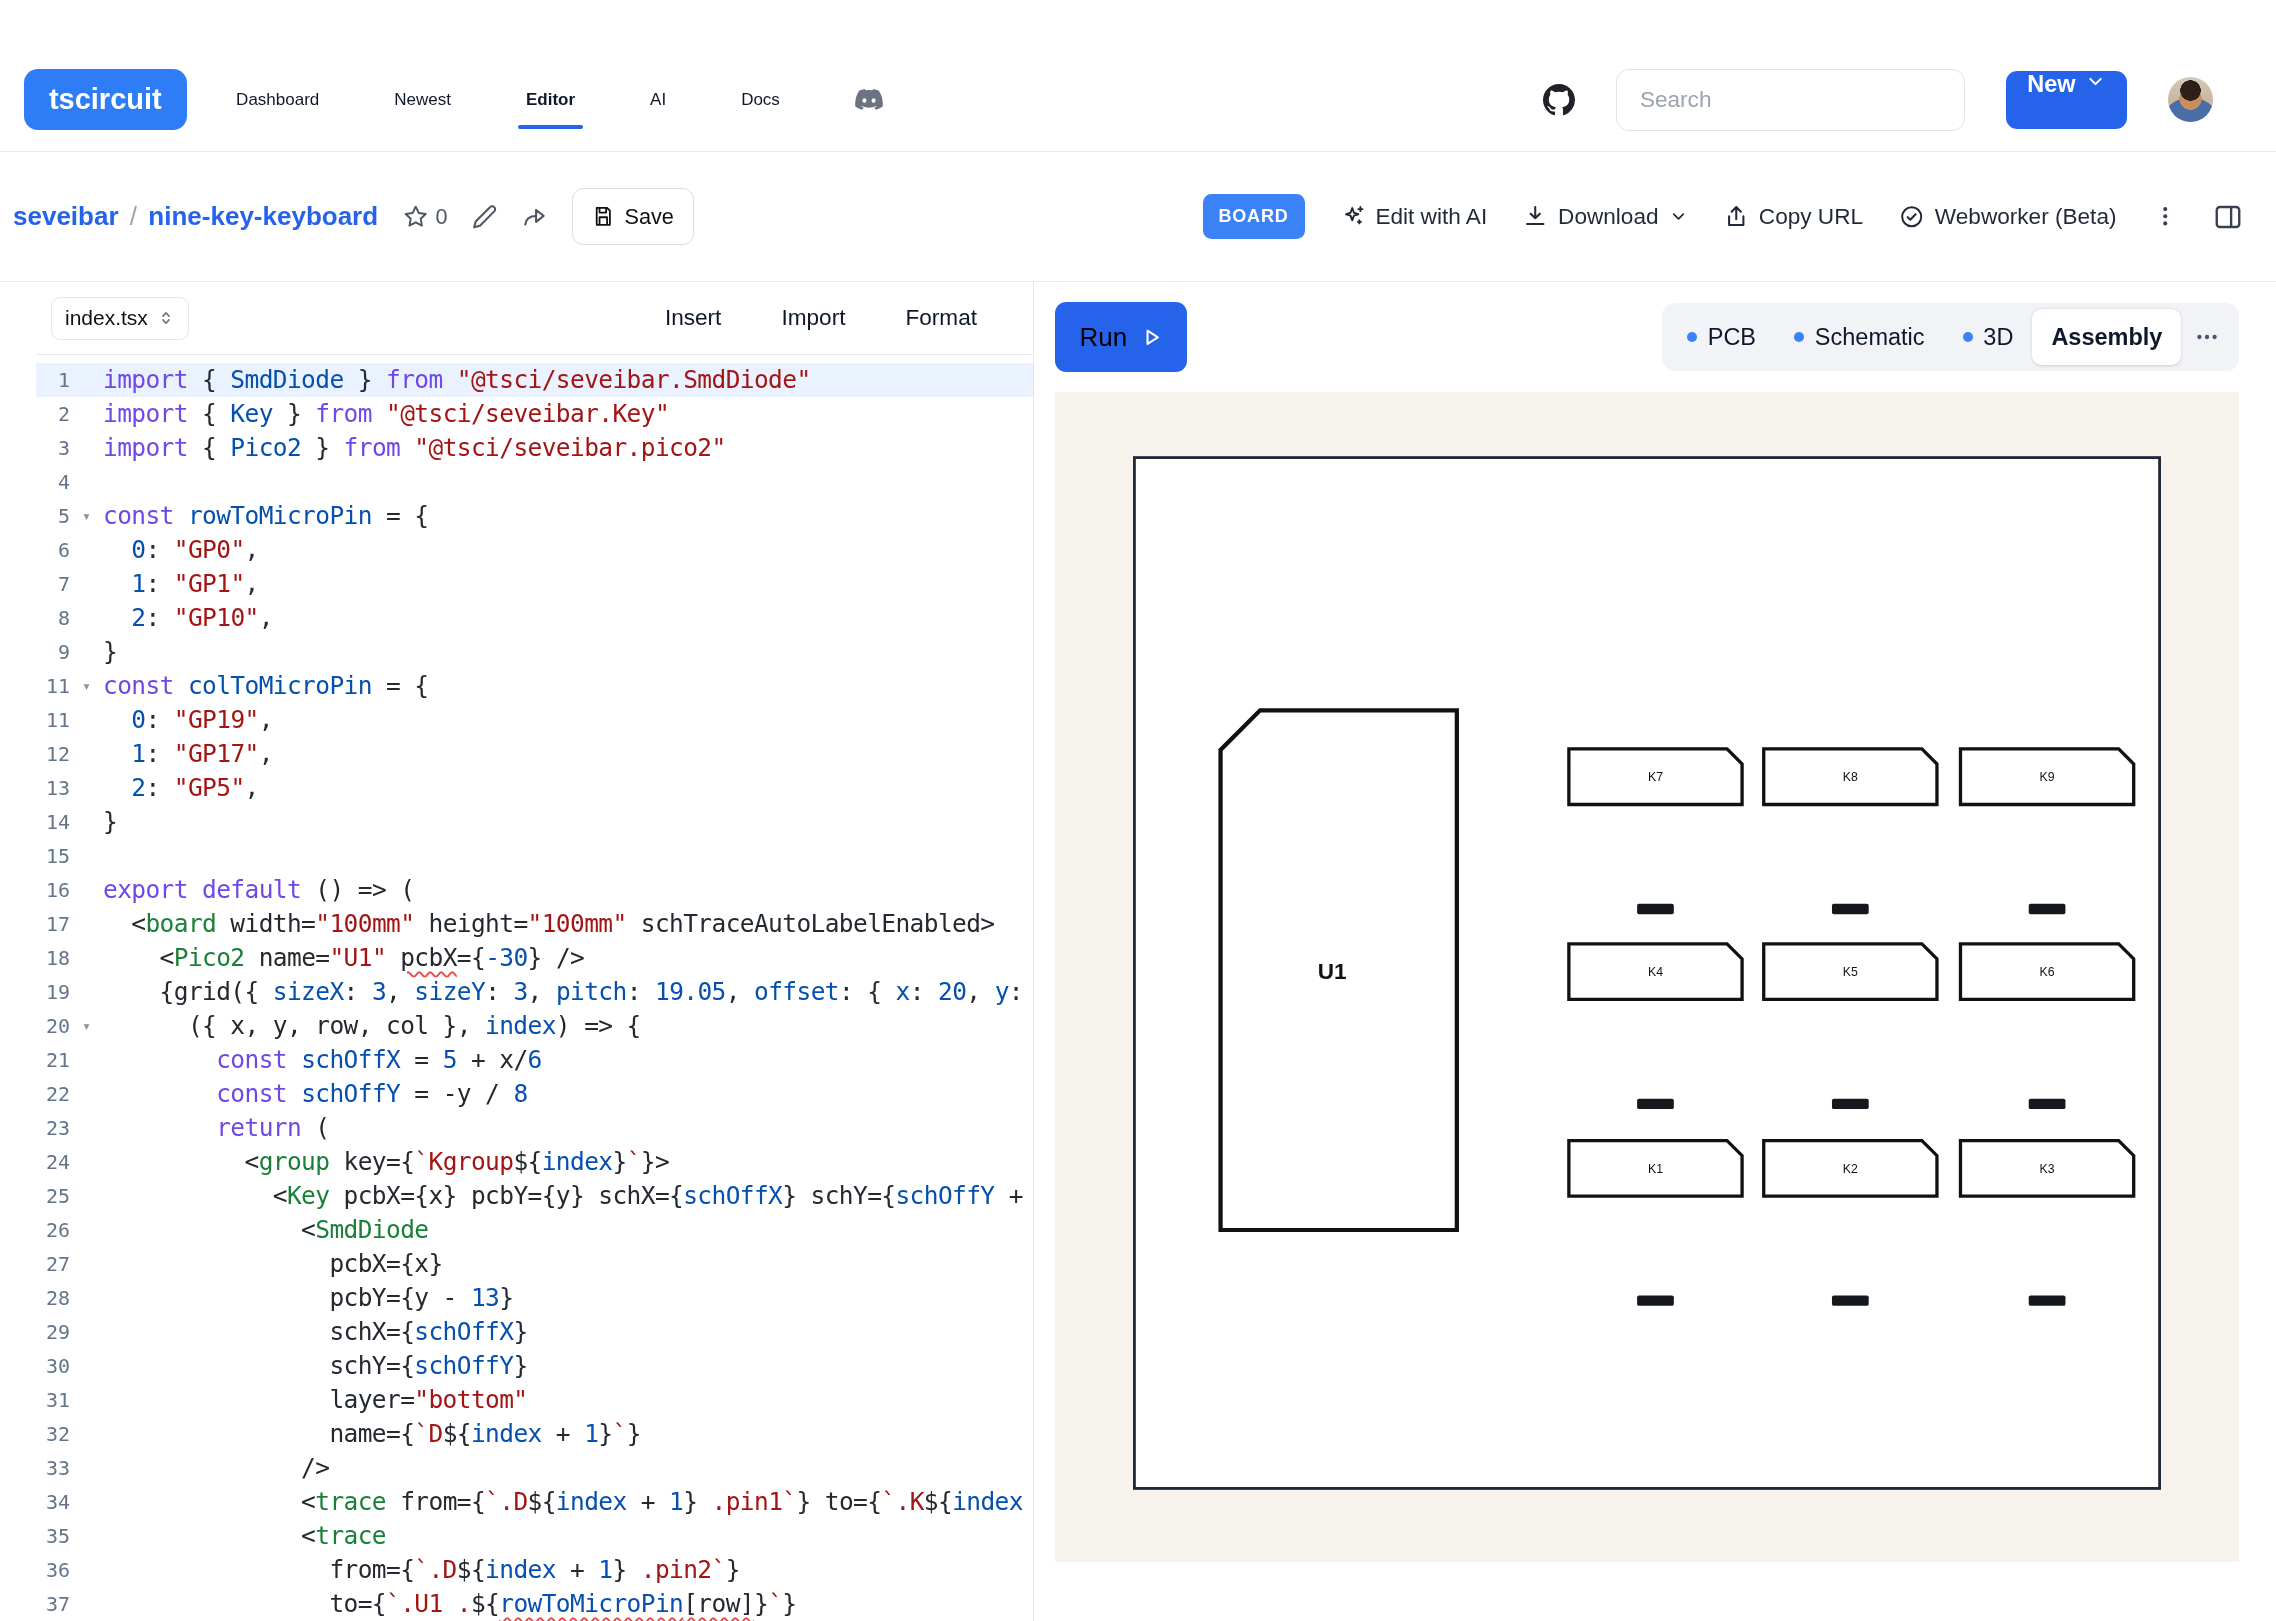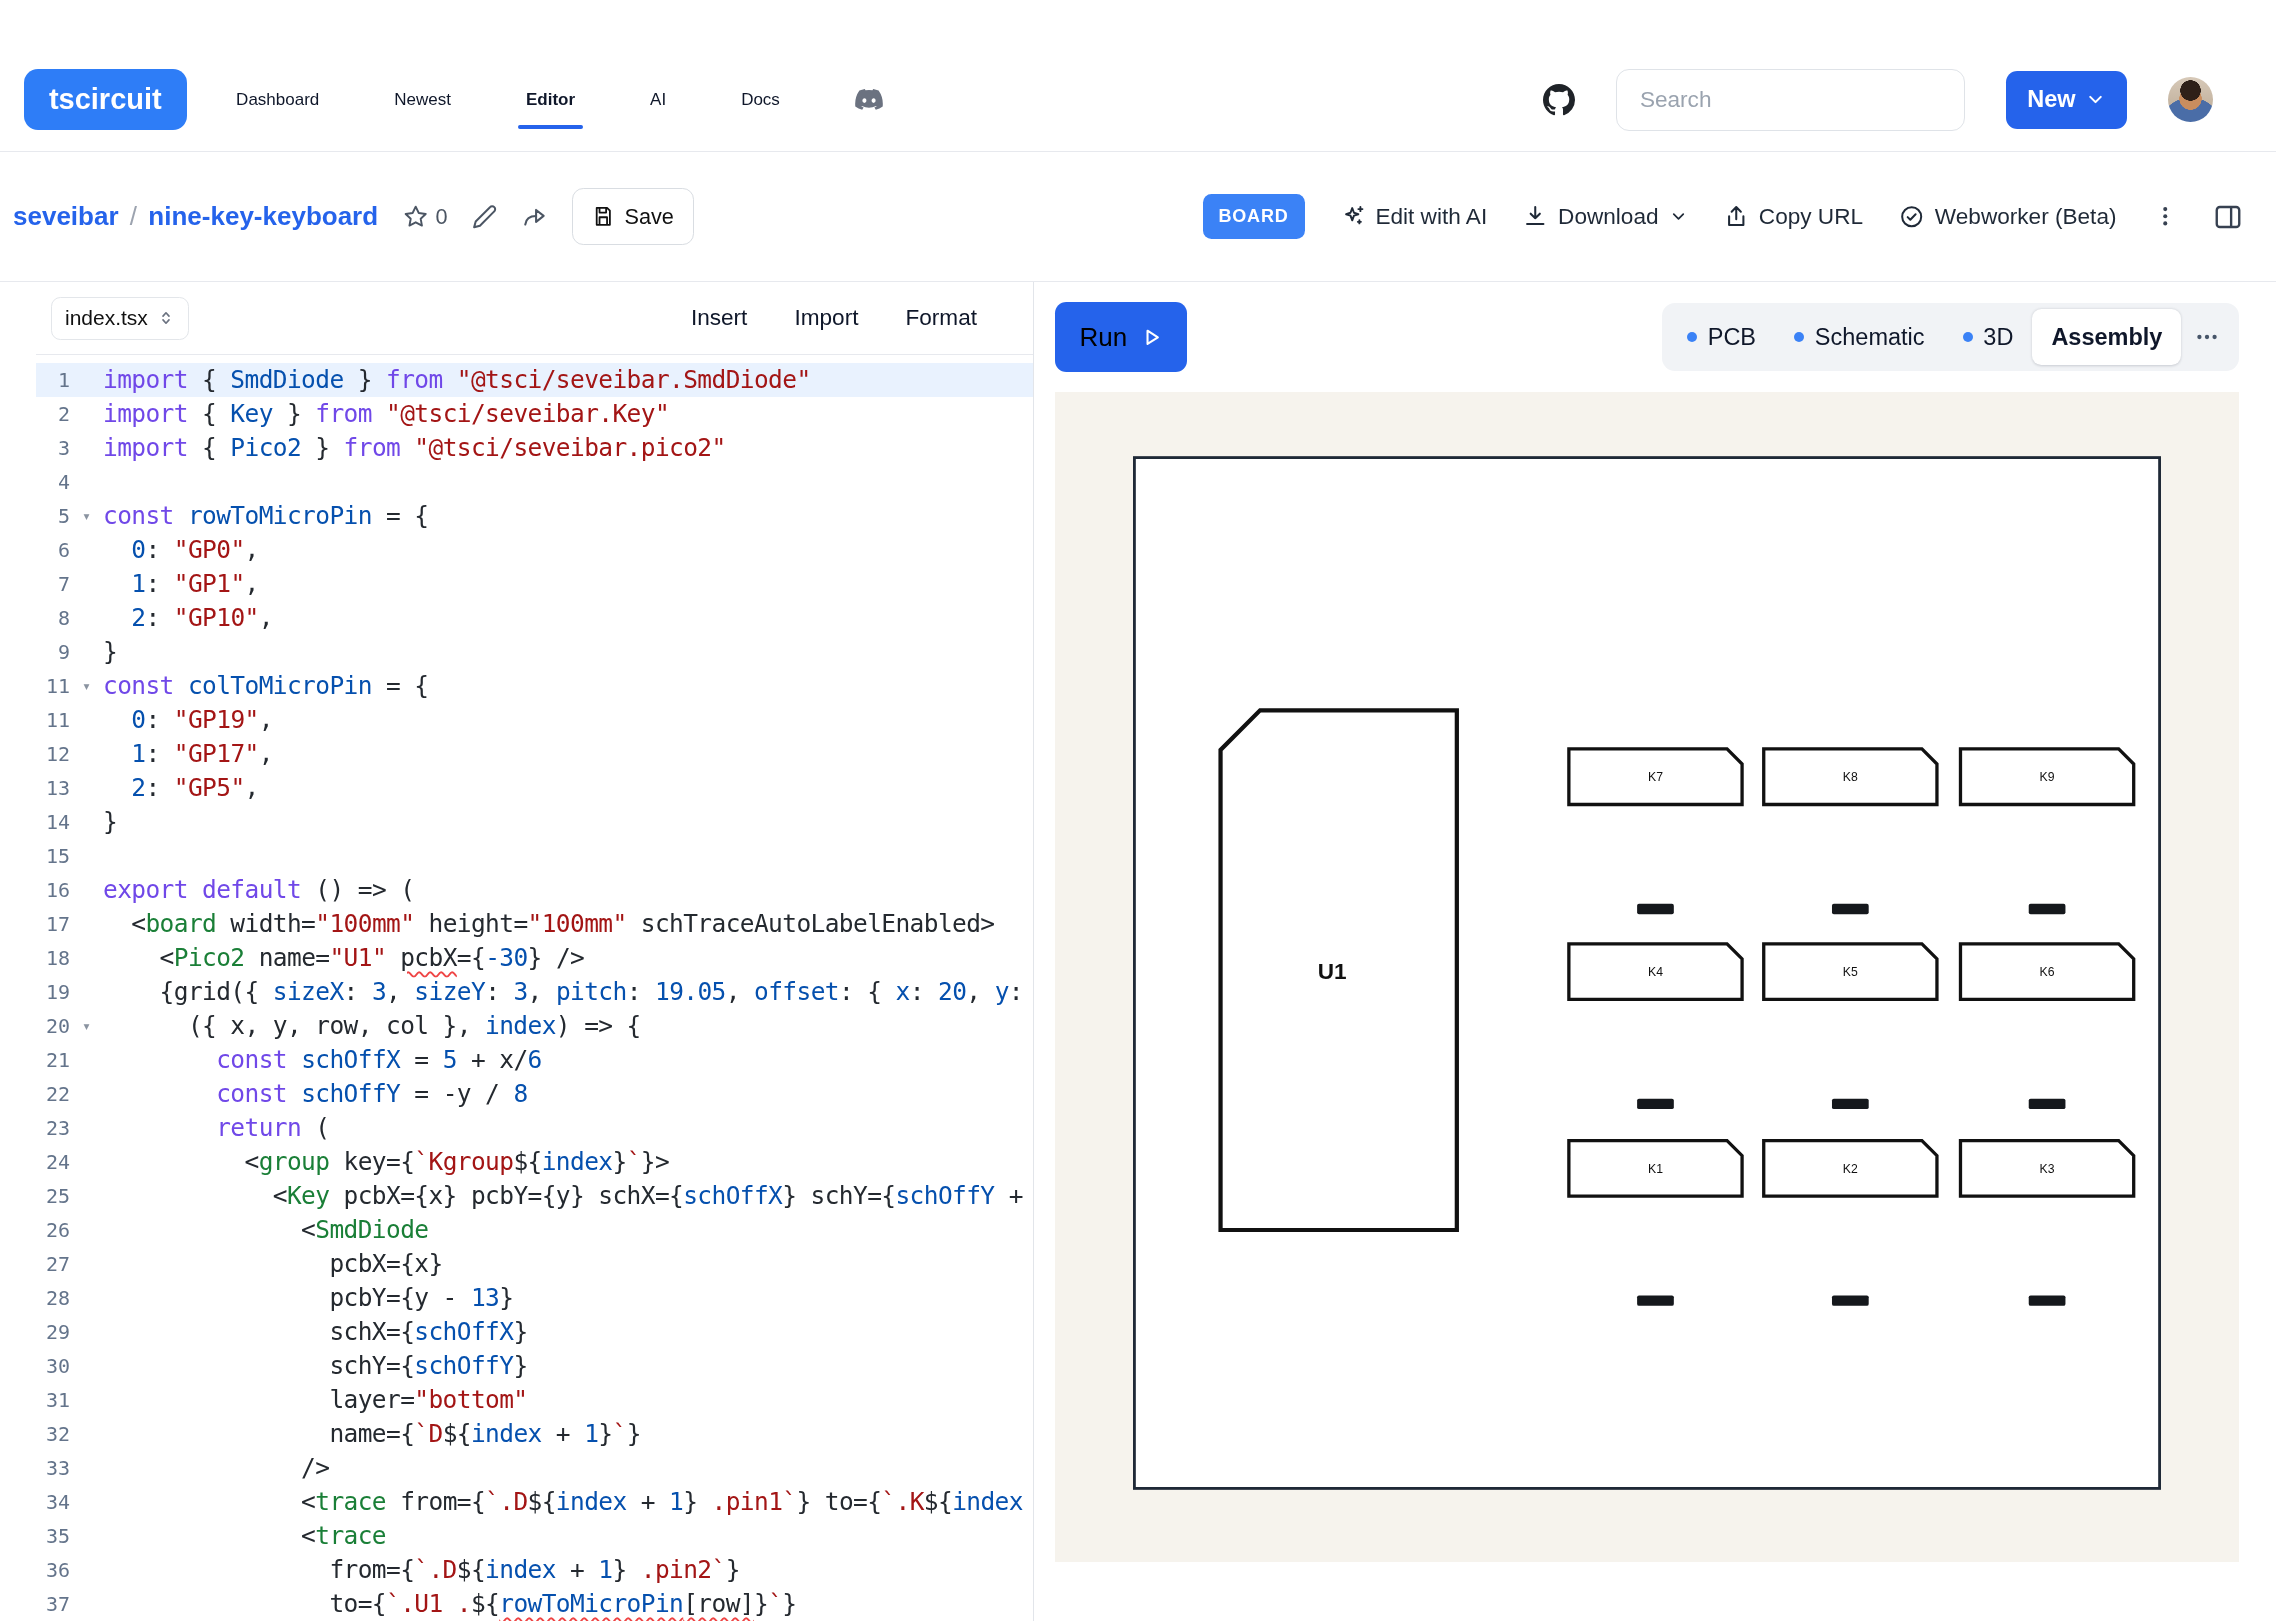--- a/index.html
+++ b/index.html
@@ -16,21 +16,21 @@
   .navbar{height:104px; display:flex; align-items:center; padding-left:23.5px; border-bottom:0.9px solid var(--border);margin-top:48px;}
   .logo{background:var(--logo); color:#fff; font-weight:700; font-size:29px; padding:14px 25.4px; border-radius:14px; cursor:pointer;}
   .nav-items{display:flex; align-items:center; gap:75px; margin-left:49px;}
   .nav-item{font-size:17px; color:#0f172a; position:relative; cursor:pointer;}
   .nav-item.active{font-weight:700;}
   .nav-item.active::after{content:""; position:absolute; left:-7.5px; right:-7.5px; bottom:-19px; height:3.8px; background:var(--accent); border-radius:1.9px;}
   .nav-icon{margin-left:75px; color:#6b7280;}
   .nav-right{margin-left:auto; display:flex; align-items:center; gap:41px; padding-right:64px;}
   .search{width:349px; height:62px; border:1.9px solid #dfe3e8; border-radius:13px; font-size:22.6px; padding:0 22.6px; color:#111; outline:none; font-family:"Liberation Sans",sans-serif;}
   .search::placeholder{color:#9aa3af;}
-  .btn-new{background:var(--accent); color:#fff; border:none; border-radius:11.3px; height:58px; padding:0 21px; font-size:23.5px; font-weight:600; display:flex; align-items:center; gap:9.4px; cursor:pointer; font-family:"Liberation Sans",sans-serif;}
+  .btn-new{background:var(--accent); color:#fff; border:none; border-radius:11.3px; height:58px; padding:0 21px; font-size:23.5px; font-weight:600; display:flex; align-items:flex-start; gap:9.4px; cursor:pointer; font-family:"Liberation Sans",sans-serif;}
   .avatar{width:45px; height:45px; border-radius:50%; cursor:pointer;
     background:
       radial-gradient(circle at 50% 30%, #2e2018 0 26%, transparent 27%),
       radial-gradient(circle at 50% 48%, #c98d5e 0 34%, transparent 35%),
       radial-gradient(circle at 50% 115%, #4a6da7 0 55%, transparent 56%),
       linear-gradient(#d7c9b8, #b9a893);
   }
   
   .project-bar{height:130px; display:flex; align-items:center; gap:24.5px; padding:0 34px 0 13px; border-bottom:0.9px solid var(--border);}
   .breadcrumb{display:flex; align-items:center; gap:11.3px; font-size:26px; font-weight:600; color:var(--accent);}
@@ -40,21 +40,21 @@
   .icon-btn{display:flex; align-items:center; color:var(--muted); cursor:pointer; background:none; border:none;}
   .btn-save{display:flex; align-items:center; gap:9.4px; border:1.9px solid #d9dde2; border-radius:11.3px; height:57px; padding:0 19px; font-size:21.7px; background:#fff; color:#111; cursor:pointer; font-family:"Liberation Sans",sans-serif;}
   .pb-right{margin-left:auto; display:flex; align-items:center; gap:36px;}
   .badge-board{background:var(--badge); color:#fff; font-weight:700; font-size:18px; letter-spacing:0.8px; border-radius:8.5px; padding:12.2px 16px; cursor:pointer;}
   .action{display:flex; align-items:center; gap:10.4px; font-size:22.6px; color:#1f2937; cursor:pointer; background:none; border:none; font-family:"Liberation Sans",sans-serif;}
   
   .split{display:flex; height:1388px;}
   .editor-pane{width:998px; flex:none; border-right:0.9px solid #e2e5ea; display:flex; flex-direction:column; overflow:hidden;margin-left:36px;}
   .editor-toolbar{height:73px; flex:none; border-bottom:0.9px solid var(--border); display:flex; align-items:center; padding:0 56px 0 15px;}
   .file-chip{display:flex; align-items:center; gap:9.4px; border:1.9px solid #e3e6ea; border-radius:9.4px; padding:8.5px 13px; font-size:21px; color:#111; cursor:pointer; background:#fff; font-family:"Liberation Sans",sans-serif;}
-  .ed-menu{margin-left:auto; display:flex; gap:47px;}
+  .ed-menu{margin-left:auto; display:flex; gap:60px;}
   .ed-menu .menu-item{font-size:22.6px; color:#0f172a; cursor:pointer;}
   .code{flex:1; overflow:hidden; padding-top:7.5px; font-family:"DejaVu Sans Mono", monospace; cursor:text;}
   .code-row{display:flex; height:34px; line-height:34px; white-space:pre;}
   .code-row.active{background:#e9f2fe;}
   .ln{width:34px; flex:none; text-align:right; font-size:20px; color:#64748b;}
   .fold{width:33px; flex:none; text-align:center; color:#8a93a0; font-size:15px; cursor:pointer;}
   .ltext{white-space:pre; font-size:24.5px; letter-spacing:-0.6px;}
   .tok-p{color:#24292f;}
   .tok-k{color:#7048e8;}
   .tok-d{color:#0550ae;}

